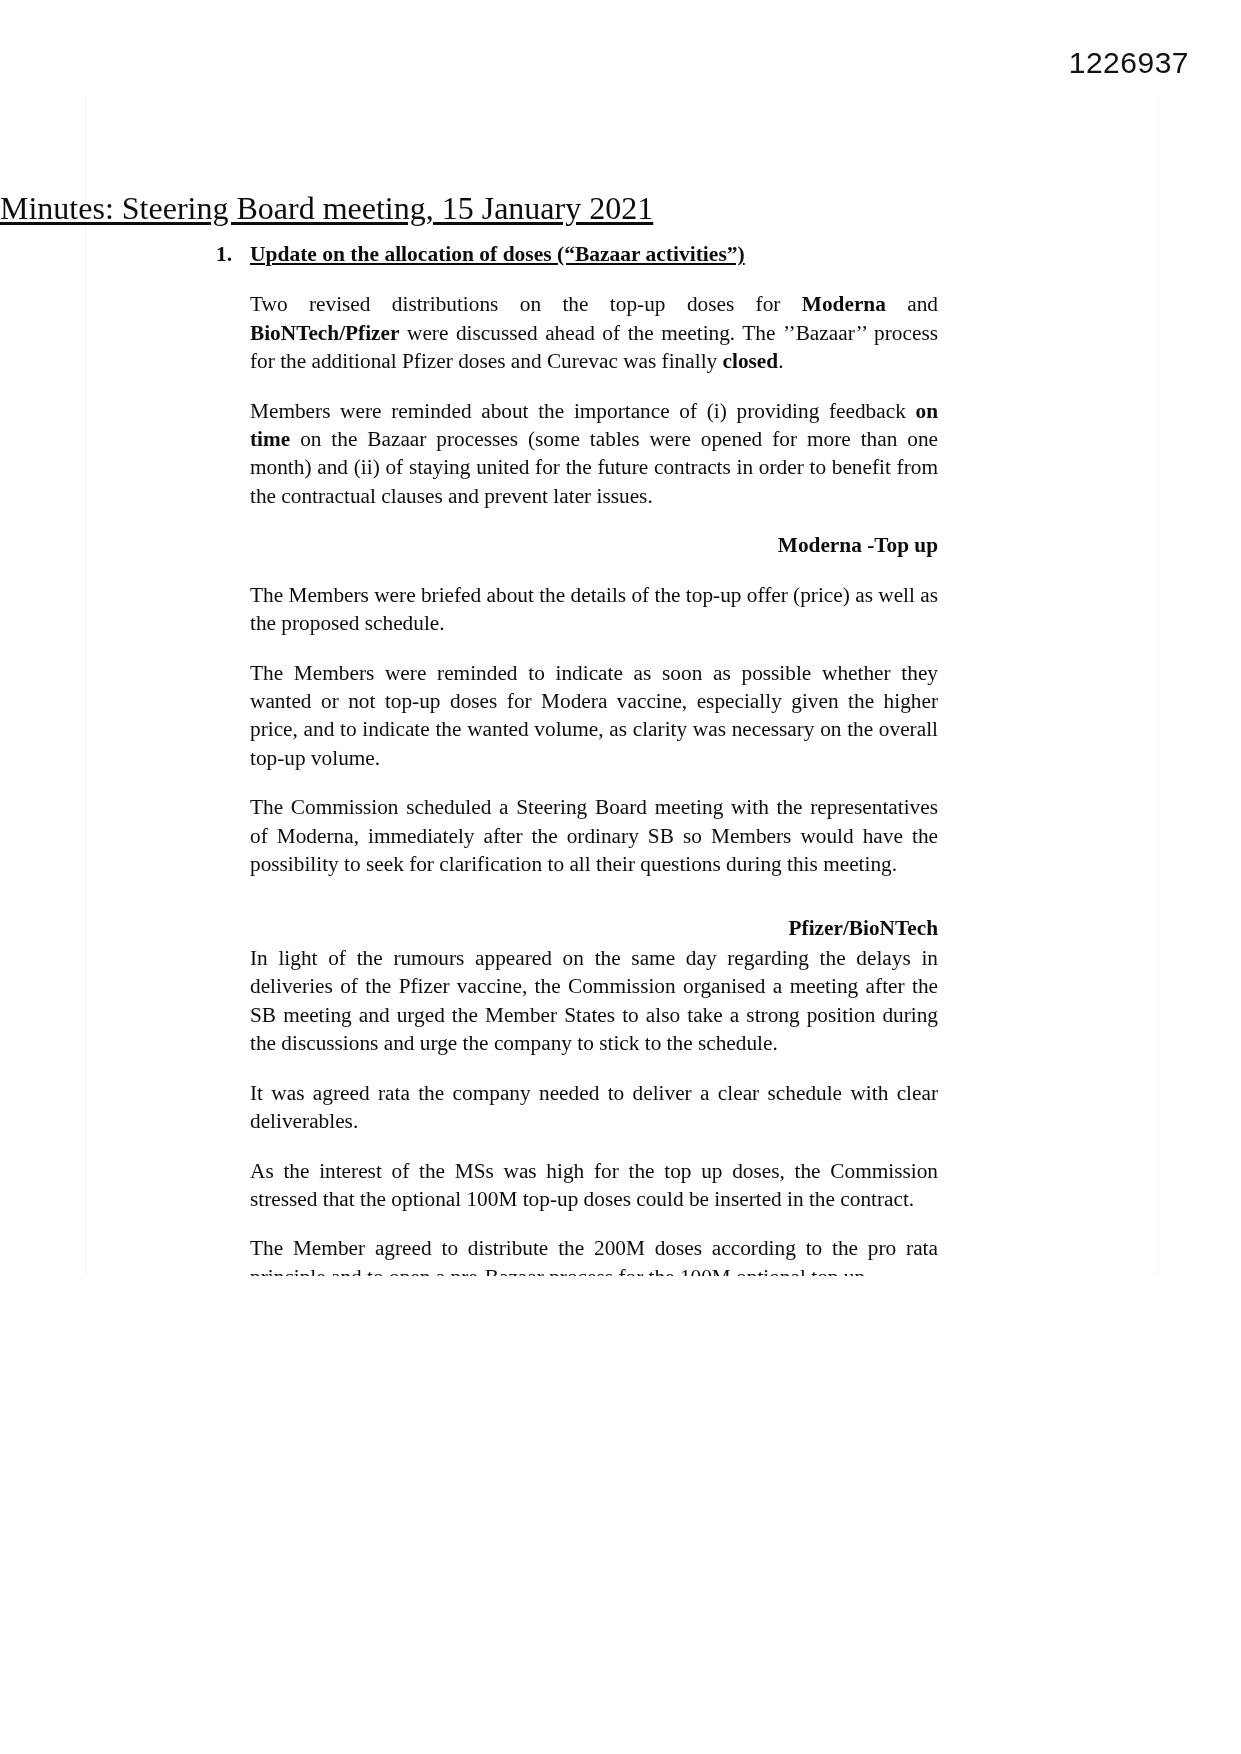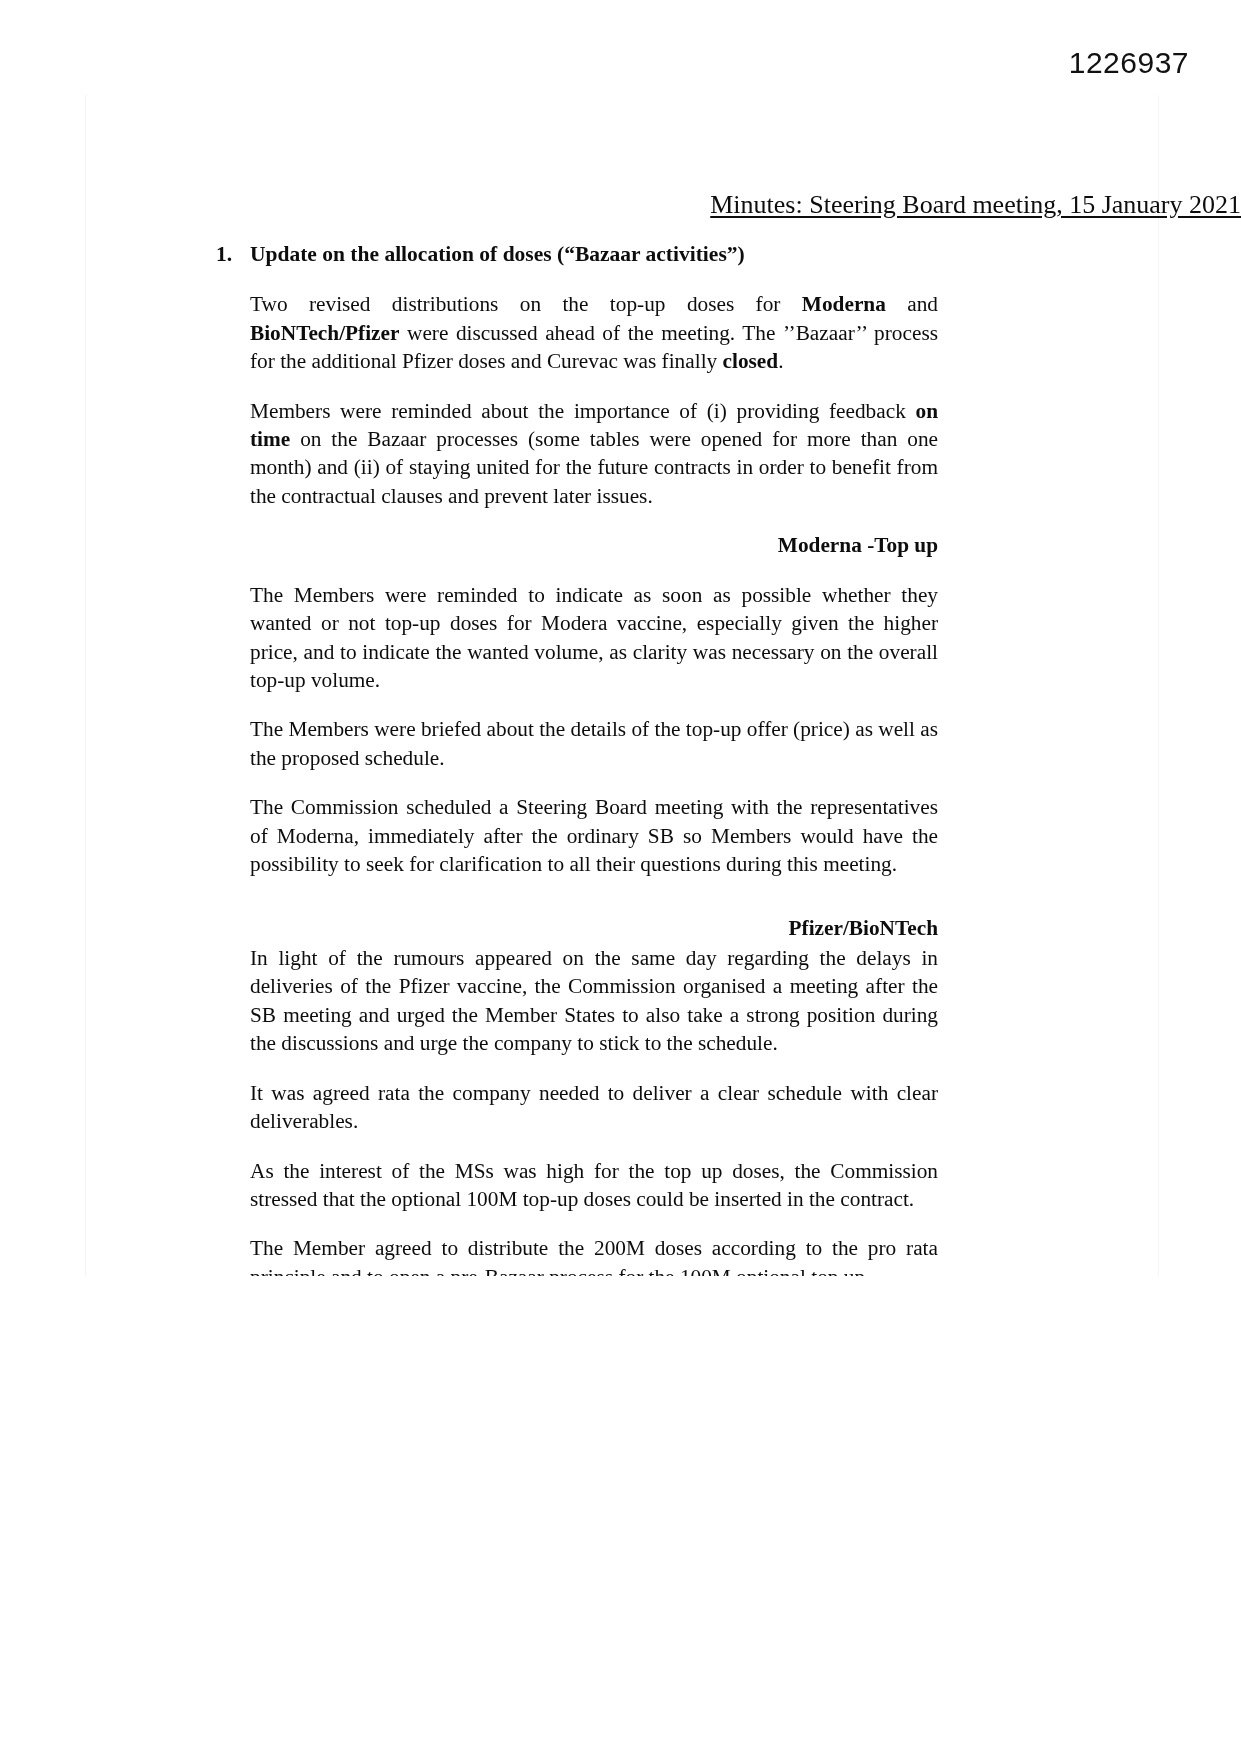--- a/index.html
+++ b/index.html
@@ -41,22 +41,22 @@
     font-size: 30px;
     letter-spacing: 0.5px;
     color: #111111;
     white-space: nowrap;
   }
   .doc-title {
     position: absolute;
     left: 0;
     top: 189px;
     width: 1241px;
-    text-align: right;
-    font-size: 26px;
+    text-align: left;
+    font-size: 32px;
     line-height: 1.2;
   }
   .doc-title span.u {
     text-decoration: underline;
     text-underline-offset: 3px;
   }
   .body-block {
     position: absolute;
     left: 216px;
     top: 240px;
@@ -69,20 +69,21 @@
     font-size: 21.5px;
     line-height: 1.32;
     margin: 0 0 22px 0;
   }
   .num-heading .num {
     width: 34px;
     flex: 0 0 34px;
   }
   .num-heading .htext {
     flex: 1 1 auto;
+    text-decoration: underline;
   }
   .para {
     margin: 0 0 21px 0;
     padding-left: 34px;
     font-size: 21.3px;
     line-height: 1.335;
     text-align: justify;
     text-justify: inter-word;
     hyphens: none;
   }
@@ -123,23 +124,23 @@
       <span class="num">1.</span>
       <span class="htext">Update on the allocation of doses (“Bazaar activities”)</span>
     </div>
 
     <p class="para"><span>Two revised distributions on the top-up doses for </span><b>Moderna</b><span> and </span><b>BioNTech/Pfizer</b><span> were discussed ahead of the meeting. The ’’Bazaar’’ process for the additional Pfizer doses and Curevac was finally </span><b>closed</b><span>.</span></p>
 
     <p class="para"><span>Members were reminded about the importance of (i) providing feedback </span><b>on time</b><span> on the Bazaar processes (some tables were opened for more than one month) and (ii) of staying united for the future contracts in order to benefit from the contractual clauses and prevent later issues.</span></p>
 
     <div class="sub-heading">Moderna -Top up</div>
 
+    <p class="para">The Members were briefed about the details of the top-up offer (price) as well as the proposed schedule.</p>
+
     <p class="para">The Members were reminded to indicate as soon as possible whether they wanted or not top-up doses for Modera vaccine, especially given the higher price, and to indicate the wanted volume, as clarity was necessary on the overall top-up volume.</p>
-
-    <p class="para">The Members were briefed about the details of the top-up offer (price) as well as the proposed schedule.</p>
 
     <p class="para">The Commission scheduled a Steering Board meeting with the representatives of Moderna, immediately after the ordinary SB so Members would have the possibility to seek for clarification to all their questions during this meeting.</p>
 
     <div class="sub-heading attached">Pfizer/BioNTech</div>
 
     <p class="para">In light of the rumours appeared on the same day regarding the delays in deliveries of the Pfizer vaccine, the Commission organised a meeting after the SB meeting and urged the Member States to also take a strong position during the discussions and urge the company to stick to the schedule.</p>
 
     <p class="para">It was agreed rata the company needed to deliver a clear schedule with clear deliverables.</p>
 
 

